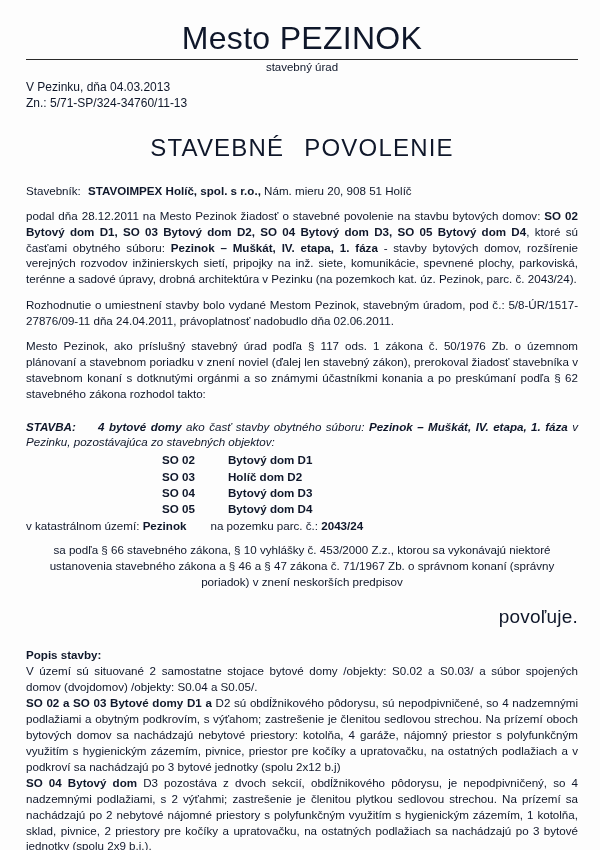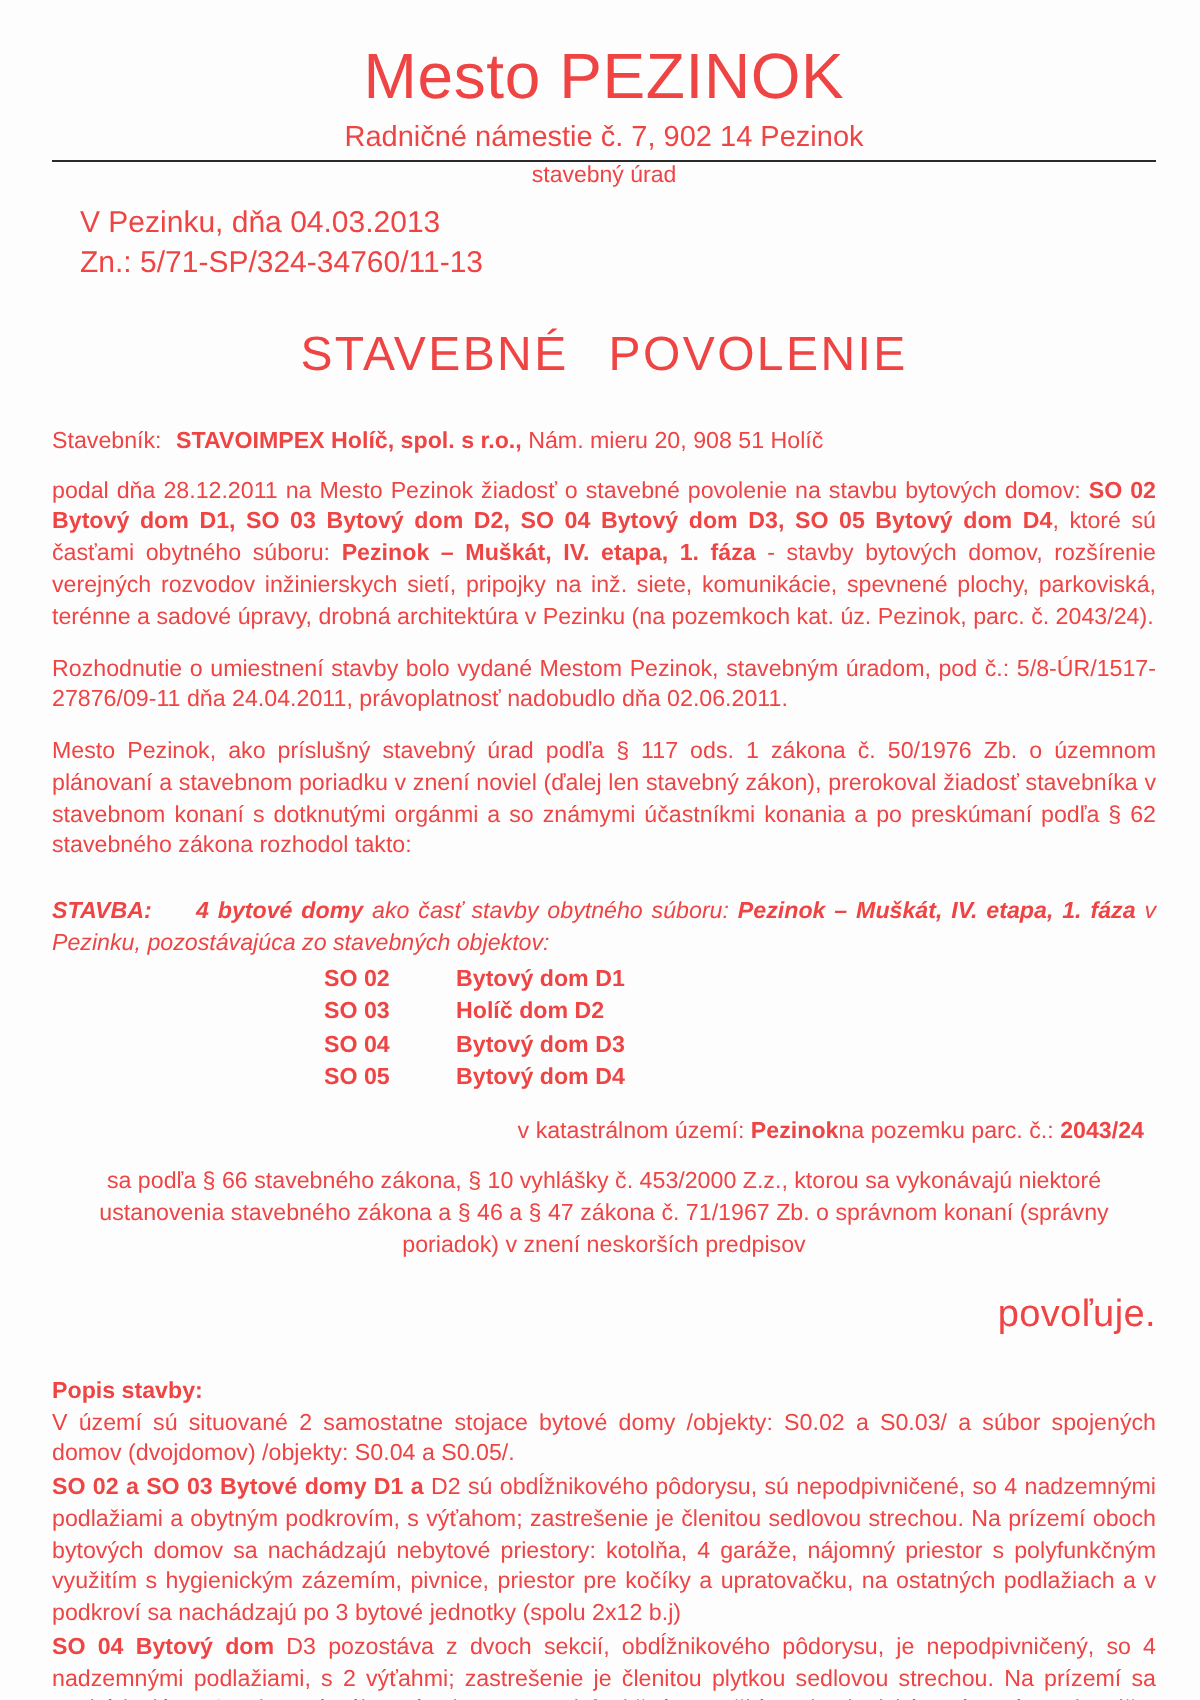--- a/index.html
+++ b/index.html
@@ -6,21 +6,21 @@
     margin: 0;
     padding: 0;
     background: #ffffff;
   }
   .page {
     position: relative;
     width: 600px;
     height: 850px;
     background: #fdfdfd;
     font-family: "Liberation Sans", sans-serif;
-    color: #ef4444;
+    color: #0f172a;
     overflow: hidden;
     box-sizing: border-box;
   }
   .inner {
     position: absolute;
     left: 26px;
     top: 0;
     width: 552px;
   }
 
@@ -46,23 +46,22 @@
     width: 100%;
   }
   .org-dept {
     text-align: center;
     font-size: 11.5px;
     margin-top: 1px;
     line-height: 1.2;
   }
   .ref-block {
     margin-top: 6px;
-    font-size: 15px;
+    font-size: 12px;
     line-height: 1.32;
-    margin-left: 14px;
   }
 
   
   .doc-title {
     text-align: center;
     font-size: 24px;
     font-weight: normal;
     letter-spacing: 1.2px;
     margin: 22px 0 0 0;
   }
@@ -100,25 +99,25 @@
     list-style: none;
     font-size: 11.6px;
     line-height: 1.42;
     font-weight: bold;
   }
   .objects li { padding-left: 136px; }
   .objects .code { display: inline-block; width: 66px; }
 
   
   .cadastral {
-    margin-top: 11px;
     font-size: 11.6px;
     display: flex;
-    justify-content: flex-end;
+    justify-content: flex-start;
     line-height: 1.3;
+    gap: 24px;
   }
   .cadastral .right { padding-right: 6px; }
 
   .legal {
     margin-top: 9px;
     font-size: 11.6px;
     line-height: 1.38;
     text-align: center;
     padding: 0 6px;
   }
@@ -145,21 +144,20 @@
   }
 </style>
 </head>
 <body>
 
 <div class="page">
   <div class="inner">
 
     <div>
       <h1 class="org-title">Mesto PEZINOK</h1>
-      <div class="org-address">Radničné námestie č. 7, 902 14 Pezinok</div>
       <hr class="rule">
       <div class="org-dept">stavebný úrad</div>
     </div>
 
     <div class="ref-block">
       <div>V Pezinku, dňa 04.03.2013</div>
       <div>Zn.: 5/71-SP/324-34760/11-13</div>
     </div>
 
     <div class="doc-title">

